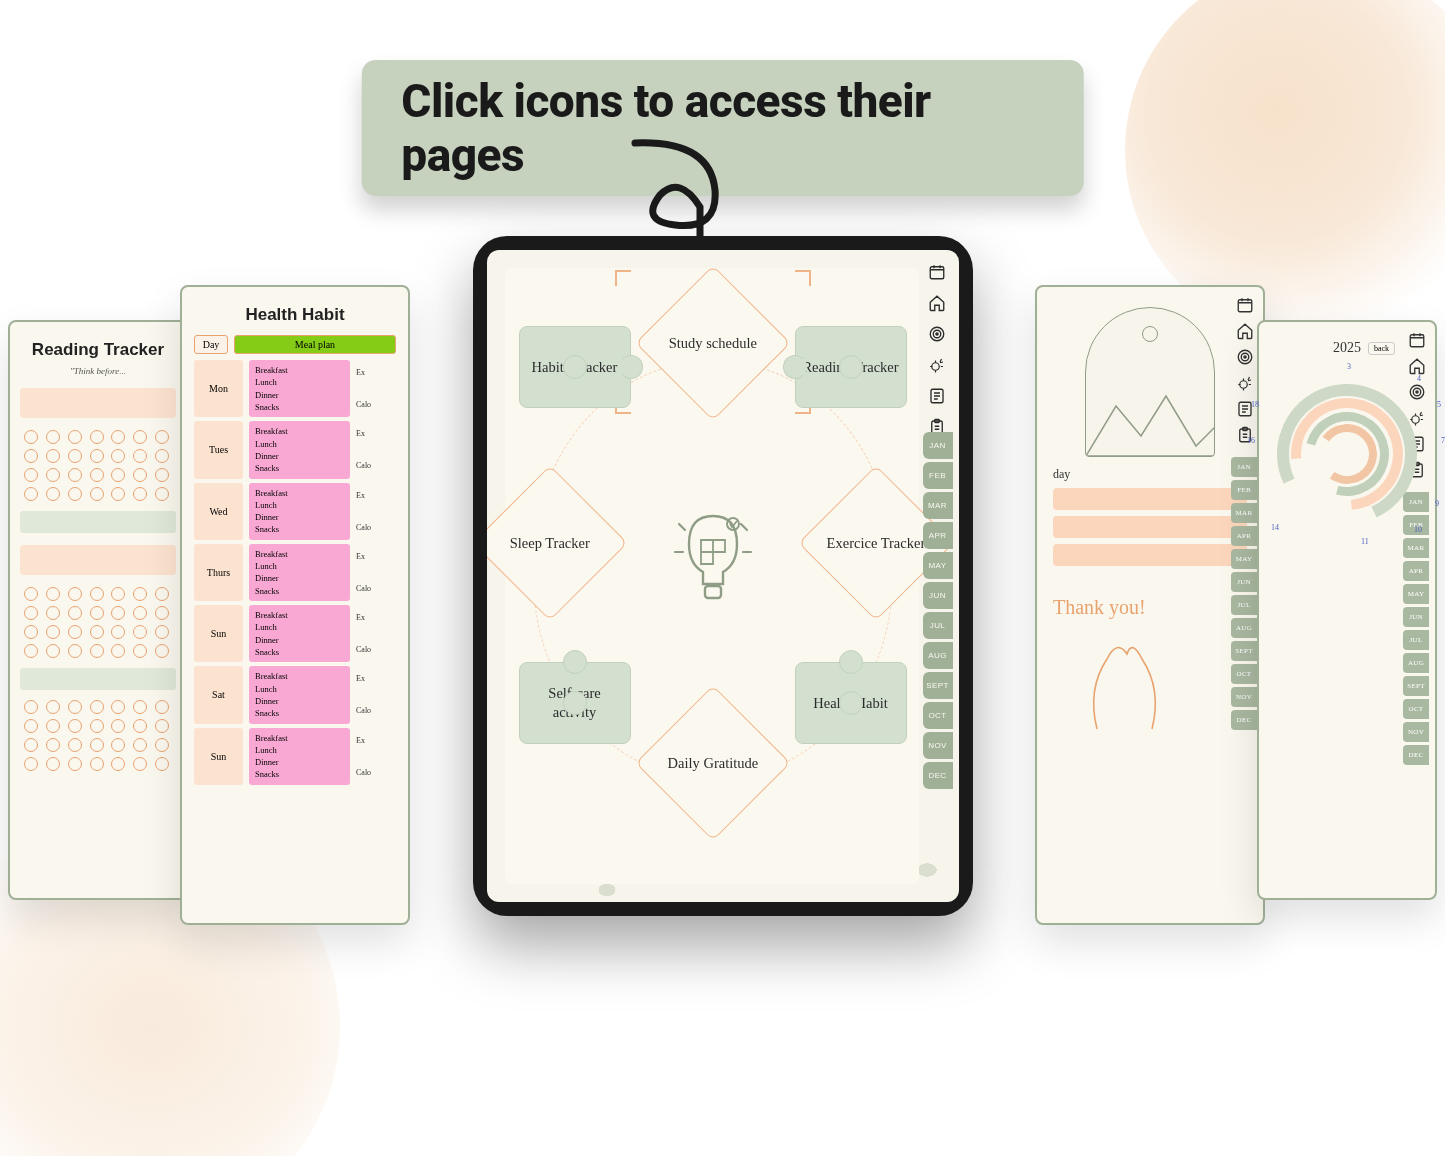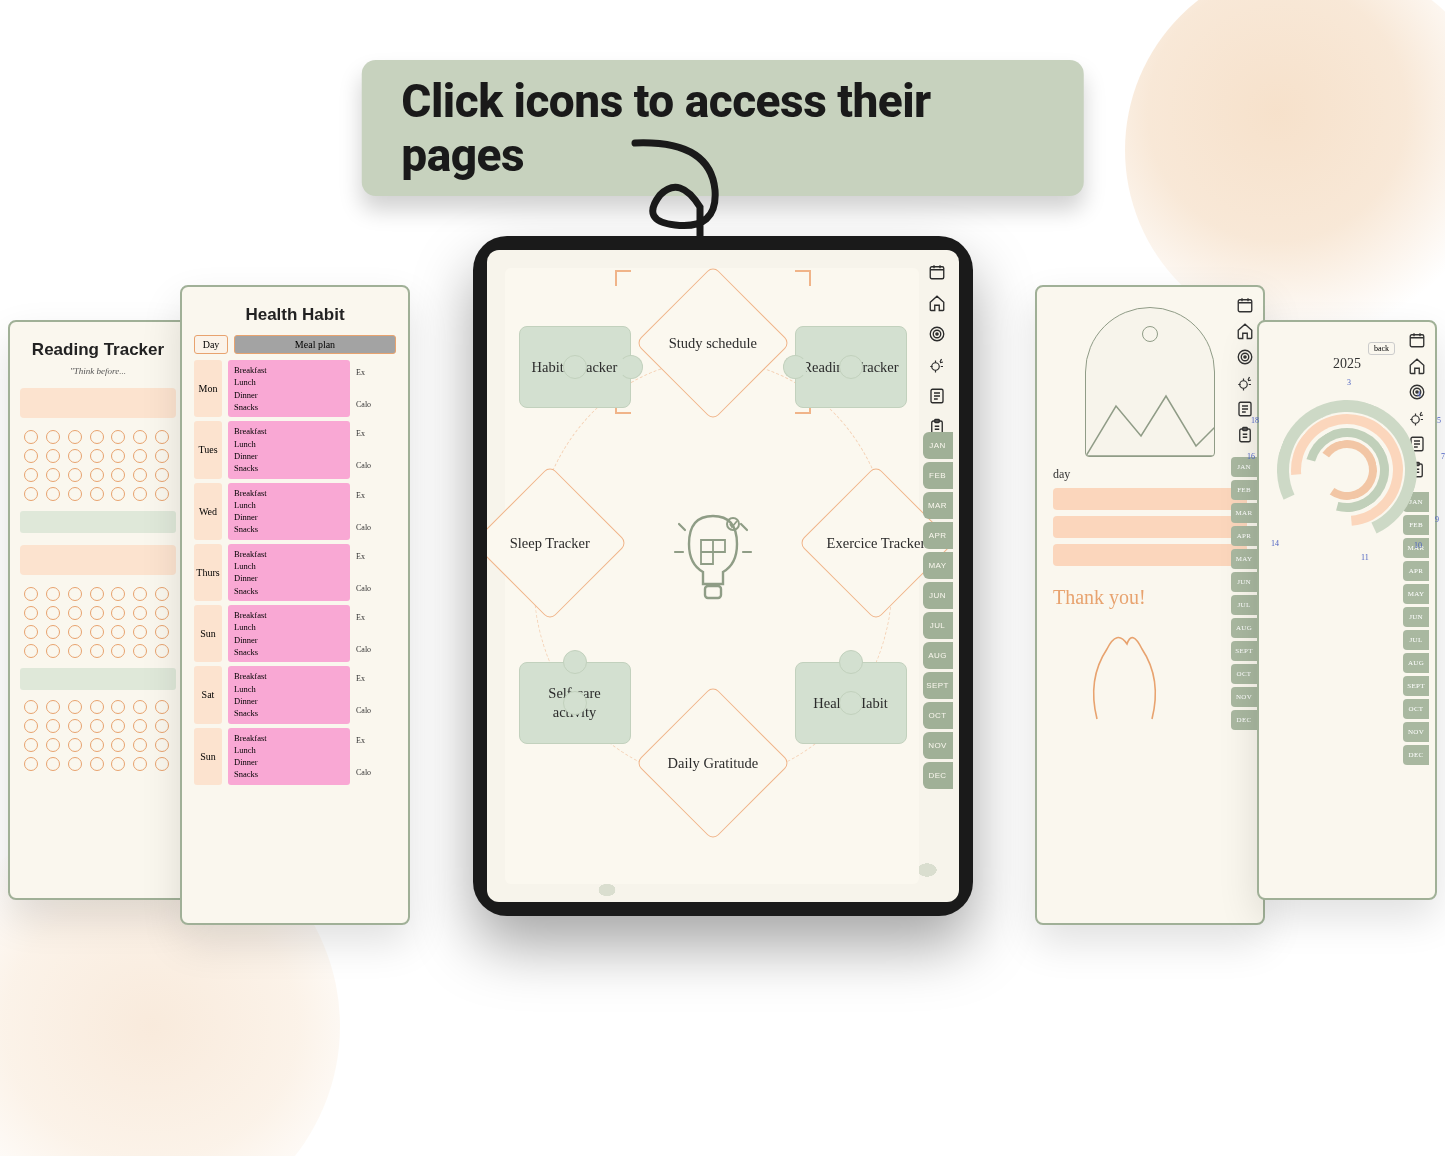--- a/index.html
+++ b/index.html
@@ -92,23 +92,23 @@
 .circle-grid .c {
   width: 14px; height: 14px;
   border: 1.5px solid #e8a36f;
   border-radius: 50%;
 }
 .sep { height: 22px; margin: 6px 10px; background: #dfe8d9; border-radius: 3px; }
 
 
 .hh-head { display: flex; margin: 10px 12px 6px; gap: 6px; }
 .hh-day { width: 34px; background: #fbf3e9; border: 1px solid #e8a36f; font-size: 10px; display: flex; align-items: center; justify-content: center; padding: 3px 0; border-radius: 3px; }
-.hh-meal { flex: 1; background: #a3a3a3; border: 1px solid #e8a36f; font-size: 10px; display: flex; align-items: center; justify-content: center; padding: 3px 0; border-radius: 3px; }
+.hh-meal { flex: 1; background: #84cc16; border: 1px solid #e8a36f; font-size: 10px; display: flex; align-items: center; justify-content: center; padding: 3px 0; border-radius: 3px; }
 .hh-row { display: flex; margin: 4px 12px; gap: 6px; }
-.hh-tab { width: 28px; background: #fce3cf; border-radius: 3px; display: flex; align-items: center; justify-content: center; font-size: 10px; writing-mode: horizontal-tb; }
+.hh-tab { width: 49px; background: #fce3cf; border-radius: 3px; display: flex; align-items: center; justify-content: center; font-size: 10px; writing-mode: horizontal-tb; }
 .hh-cell { flex: 1; background: #f9a8d4; border-radius: 3px; font-size: 8.5px; padding: 4px 6px; line-height: 1.45; }
 .hh-cell div { white-space: nowrap; }
 .hh-side { width: 40px; font-size: 8px; color: #333; display: flex; flex-direction: column; justify-content: space-around; gap: 7px; }
 
 
 .icon-col { position: absolute; top: 8px; right: 6px; width: 22px; display: flex; flex-direction: column; gap: 6px; }
 .icon-col .ic { width: 20px; height: 20px; display: flex; align-items: center; justify-content: center; font-size: 13px; color: #333; }
 .month-col { position: absolute; top: 170px; right: 6px; width: 26px; display: flex; flex-direction: column; gap: 3px; }
 .month-col .mo { background: #a9b8a0; color: #fff; font-size: 7px; text-align: center; padding: 6px 2px; border-radius: 4px 0 0 4px; letter-spacing: .3px; }
 
@@ -118,23 +118,23 @@
   border: 1.5px solid #909c87;
   border-radius: 65px 65px 4px 4px;
   position: relative;
   overflow: hidden;
   background: #f7f4eb;
 }
 .moon { position: absolute; top: 18px; left: 50%; transform: translateX(-50%); width: 16px; height: 16px; border: 1.5px solid #909c87; border-radius: 50%; }
 .mtn { position: absolute; bottom: 0; left: 0; right: 0; height: 80px; }
 .today-lbl { font-size: 12px; color: #333; margin: 6px 16px; }
 .bar { height: 22px; background: #fbd6bc; border-radius: 4px; margin: 6px 16px; }
-.ty { margin: 20px 0 0 16px; font-family: cursive; font-size: 20px; color: #e8a36f; }
-
-.year { font-size: 14px; text-align: center; margin-top: 34px; color: #333; }
+.ty { margin: 30px 0 0 16px; font-family: cursive; font-size: 20px; color: #e8a36f; }
+
+.year { font-size: 14px; text-align: center; margin-top: 18px; color: #333; }
 .back { font-size: 8px; position: absolute; top: 20px; right: 40px; border: 1px solid #ccc; padding: 1px 5px; border-radius: 3px; }
 .wheel { margin: 28px auto; width: 140px; height: 140px; position: relative; }
 .wheel .ring { position: absolute; border-radius: 50%; }
 .r1 { inset: 0; border: 12px solid #cdd9c6; border-bottom-color: transparent; transform: rotate(20deg); }
 .r2 { inset: 14px; border: 10px solid #fbd6bc; border-bottom-color: transparent; transform: rotate(40deg); }
 .r3 { inset: 28px; border: 9px solid #c1d0ba; border-bottom-color: transparent; transform: rotate(60deg); }
 .r4 { inset: 40px; border: 8px solid #f2c6a5; border-bottom-color: transparent; transform: rotate(80deg); }
 .wheel-nums { position: absolute; inset: -18px; font-size: 8px; color: #4a5fc1; }
 .wheel-nums span { position: absolute; }
 

